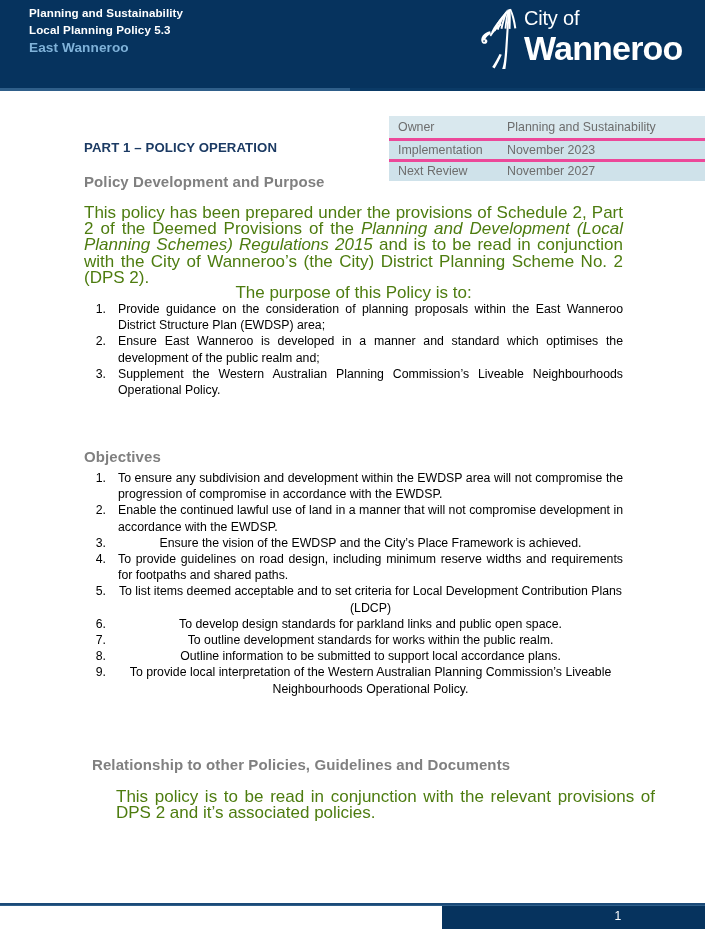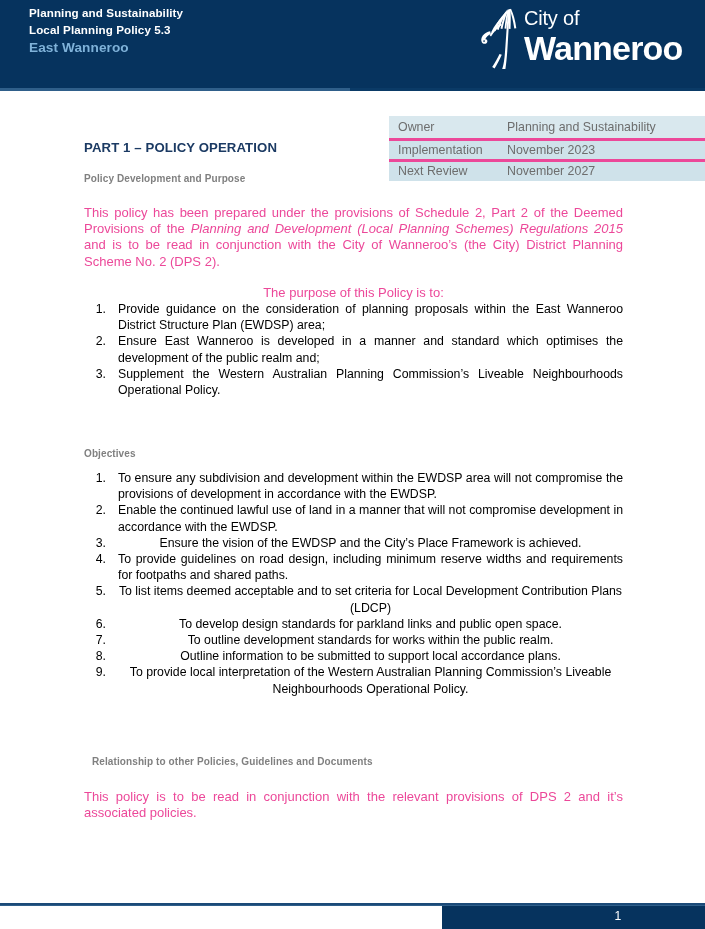--- a/index.html
+++ b/index.html
@@ -136,21 +136,21 @@
     position: absolute;
     top: 140px;
     left: 84px;
     font-size: 13.2px;
     font-weight: bold;
     color: #1b3a63;
     letter-spacing: 0.1px;
   }
 
   .sub-head {
-    font-size: 10px;
+    font-size: 15px;
     font-weight: bold;
     color: #808080;
     letter-spacing: 0.1px;
   }
   .sub-head-purpose {
     position: absolute;
     top: 173px;
     left: 84px;
   }
   .sub-head-objectives {
@@ -161,28 +161,28 @@
   .sub-head-relationship {
     position: absolute;
     top: 756px;
     left: 92px;
   }
 
   .body-block {
     position: absolute;
     left: 84px;
     width: 539px;
-    font-size: 13px;
-    color: #ec4899;
+    font-size: 17px;
+    color: #4d7c0f;
     line-height: 16.2px;
     text-align: justify;
   }
   .para-1 { top: 205px; }
   .para-purpose-intro { top: 285px; text-align: center; }
-  .para-relationship { top: 789px; }
+  .para-relationship { top: 789px; margin-left: 32px; }
 
   .body-block em { font-style: italic; }
 
   .num-list {
     position: absolute;
     left: 84px;
     width: 539px;
     font-size: 12.3px;
     color: #000000;
     line-height: 16.2px;
@@ -319,21 +319,21 @@
         <span class="li-num">3.</span>
         <span class="li-text">Supplement the Western Australian Planning Commission’s Liveable Neighbourhoods Operational Policy.</span>
       </div>
     </div>
 
     <div class="sub-head sub-head-objectives">Objectives</div>
 
     <div class="num-list list-objectives">
       <div class="li">
         <span class="li-num">1.</span>
-        <span class="li-text">To ensure any subdivision and development within the EWDSP area will not compromise the provisions of development in accordance with the EWDSP.</span>
+        <span class="li-text">To ensure any subdivision and development within the EWDSP area will not compromise the progression of compromise in accordance with the EWDSP.</span>
       </div>
       <div class="li">
         <span class="li-num">2.</span>
         <span class="li-text">Enable the continued lawful use of land in a manner that will not compromise development in accordance with the EWDSP.</span>
       </div>
       <div class="li">
         <span class="li-num">3.</span>
         <span class="li-text nojust">Ensure the vision of the EWDSP and the City’s Place Framework is achieved.</span>
       </div>
       <div class="li">

